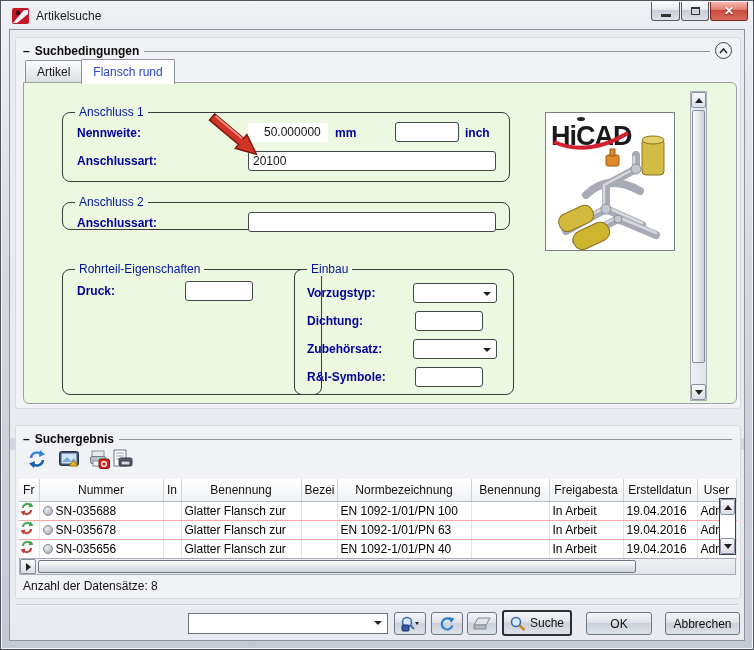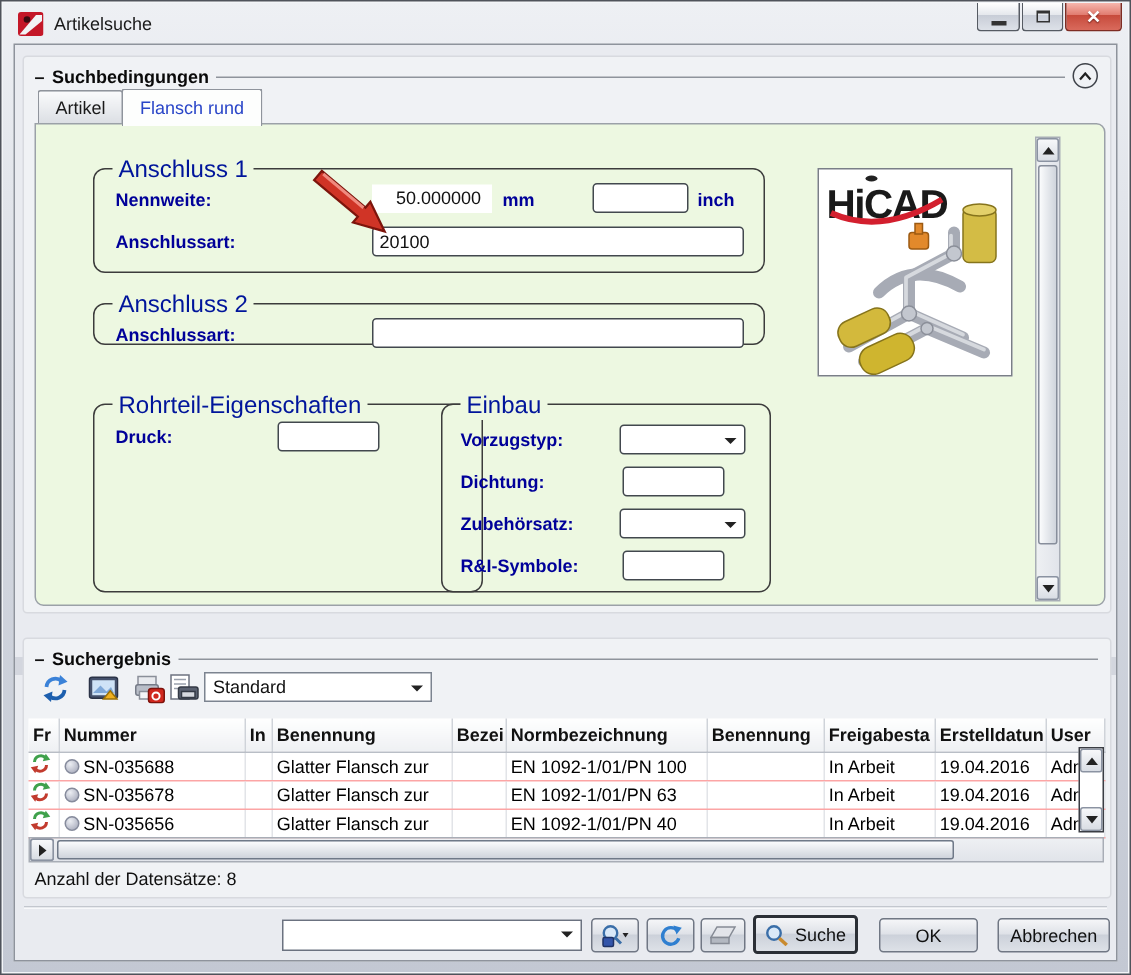--- a/index.html
+++ b/index.html
@@ -68,21 +68,21 @@
   }
   
   .greenpanel {
     position:absolute; left:7px; top:44px; width:714px; height:322px;
     background:#edf8e1; border:1px solid #9ba1a8; border-radius:0 6px 6px 6px; z-index:2;
   }
   
   .fs { position:absolute; border:1px solid #3c3c3c; border-radius:8px; }
   .fs .legend {
     position:absolute; top:-8px; left:12px; background:#edf8e1; padding:0 4px;
-    color:#00159b; font-size:16px; white-space:nowrap;
+    color:#00159b; font-size:12px; white-space:nowrap;
   }
   .flabel { position:absolute; color:#000099; font-weight:bold; white-space:nowrap; }
   .tin {
     position:absolute; background:#fff; border:1px solid #42484e; border-radius:3px;
     height:20px; font:12px "Liberation Sans",sans-serif; padding:1px 4px; color:#111;
   }
   .flatval {
     position:absolute; background:#fff; height:19px; padding:2px 16px; color:#111;
   }
   .combo {
@@ -123,21 +123,21 @@
   
   .toolbar-icon { position:absolute; width:22px; height:22px; display:flex; align-items:center; justify-content:center; }
   .view-combo {
     position:absolute; left:120px; top:22px; width:152px; height:20px;
     background:#fff; border:1px solid #7c8490; padding:2px 18px 2px 5px; color:#111;
   }
   
   .tablewrap { position:absolute; left:3px; top:53px; width:717px; background:#fff; }
   table { border-collapse:collapse; table-layout:fixed; width:717px; }
   th {
-    height:22px; padding:0 3px; font-weight:bold; text-align:left; color:#111;
+    height:22px; padding:0 3px; font-weight:normal; text-align:center; color:#111;
     background:linear-gradient(180deg,#ffffff,#eef0f3);
     border-right:1px solid #cfd3d9; border-bottom:1px solid #b9bec6;
     white-space:nowrap; overflow:hidden;
   }
   td {
     height:19px; padding:0 3px; background:#fff; color:#000000;
     border-right:1px solid #e2e4e8; border-bottom:1px solid #fca5a5;
     white-space:nowrap; overflow:hidden;
   }
   td.iconcell { padding:0 1px; }
@@ -366,24 +366,20 @@
       </div>
       <div class="toolbar-icon" style="left:96px; top:22px;">
         <svg width="20" height="20" viewBox="0 0 20 20">
           <rect x="1" y="1" width="12" height="16" fill="#fff" stroke="#6d7380"></rect>
           <line x1="3" y1="4" x2="11" y2="4" stroke="#9aa0ac"></line>
           <line x1="3" y1="7" x2="11" y2="7" stroke="#9aa0ac"></line>
           <line x1="3" y1="10" x2="11" y2="10" stroke="#9aa0ac"></line>
           <rect x="6" y="9" width="13" height="8" rx="1.5" fill="#5a6170" stroke="#343a45"></rect>
           <rect x="8" y="12" width="9" height="4" fill="#d6d9df" stroke="#343a45"></rect>
         </svg>
-      </div>
-      <div class="view-combo">
-        <span>Standard</span>
-        <span class="caret" style="top:8px;"></span>
       </div>
 
       <div class="tablewrap">
         <table>
           <colgroup>
             <col style="width:20px">
               <col style="width:124px">
               <col style="width:18px">
             <col style="width:120px">
               <col style="width:36px">

